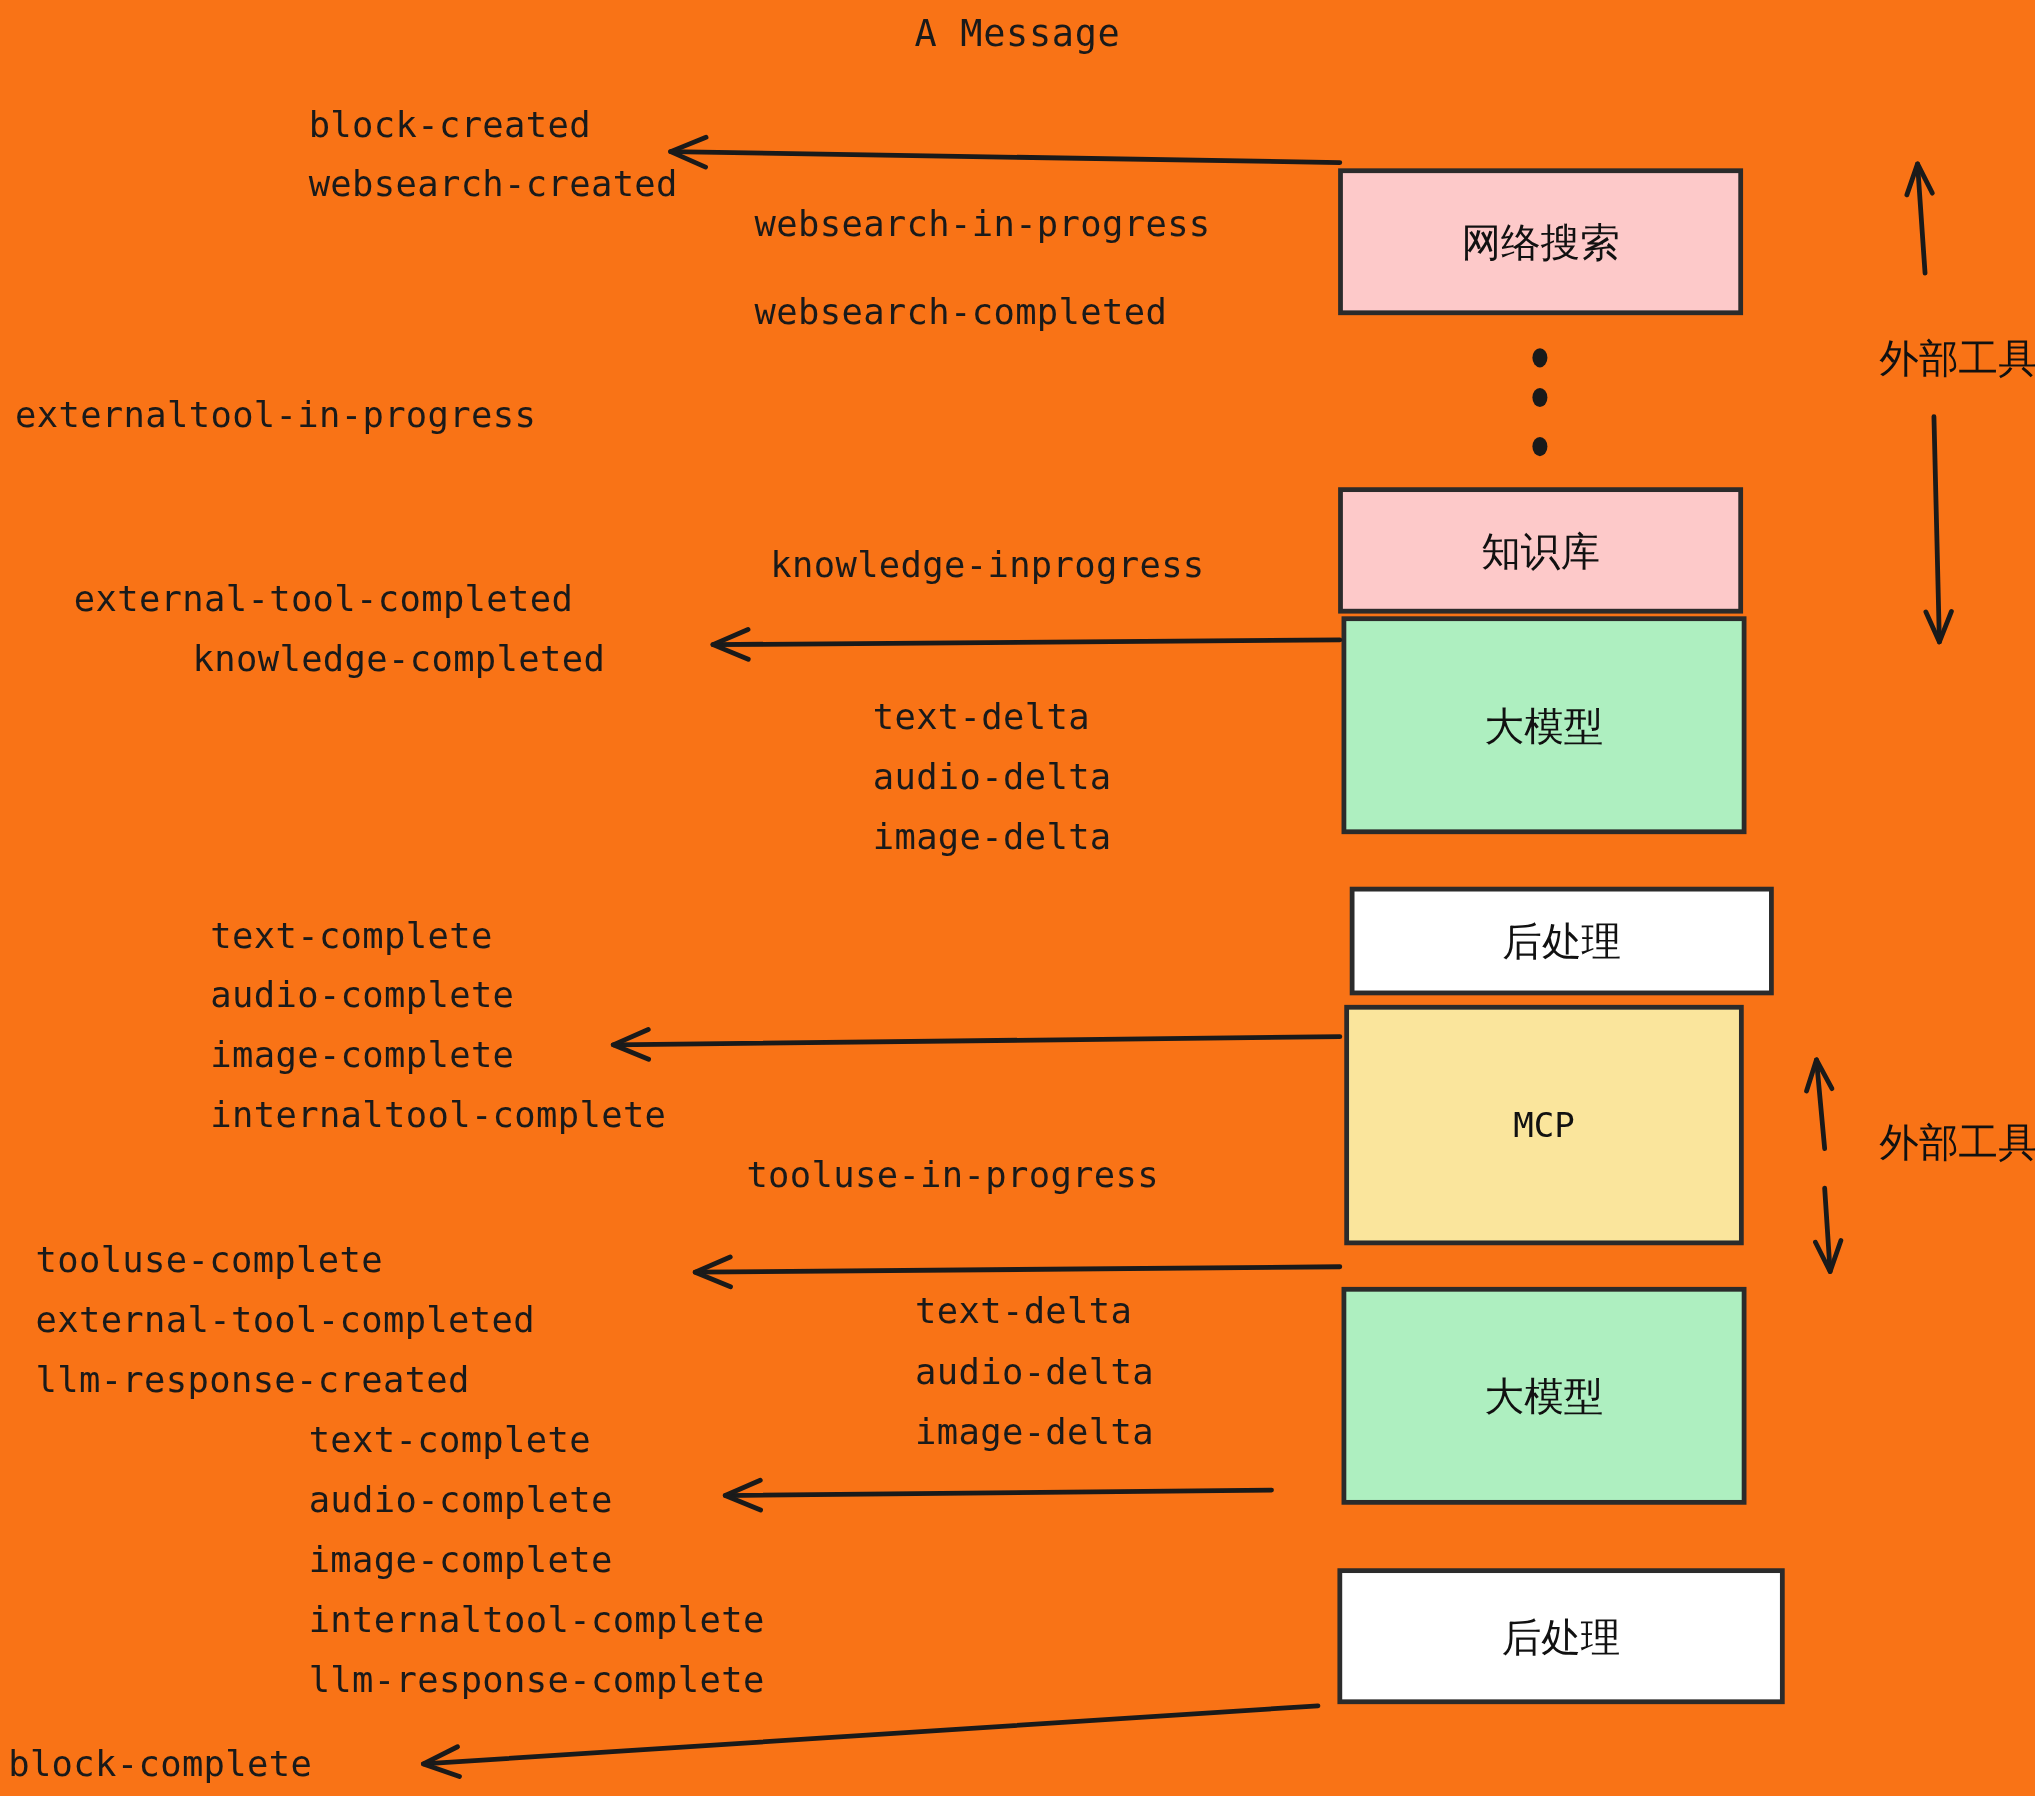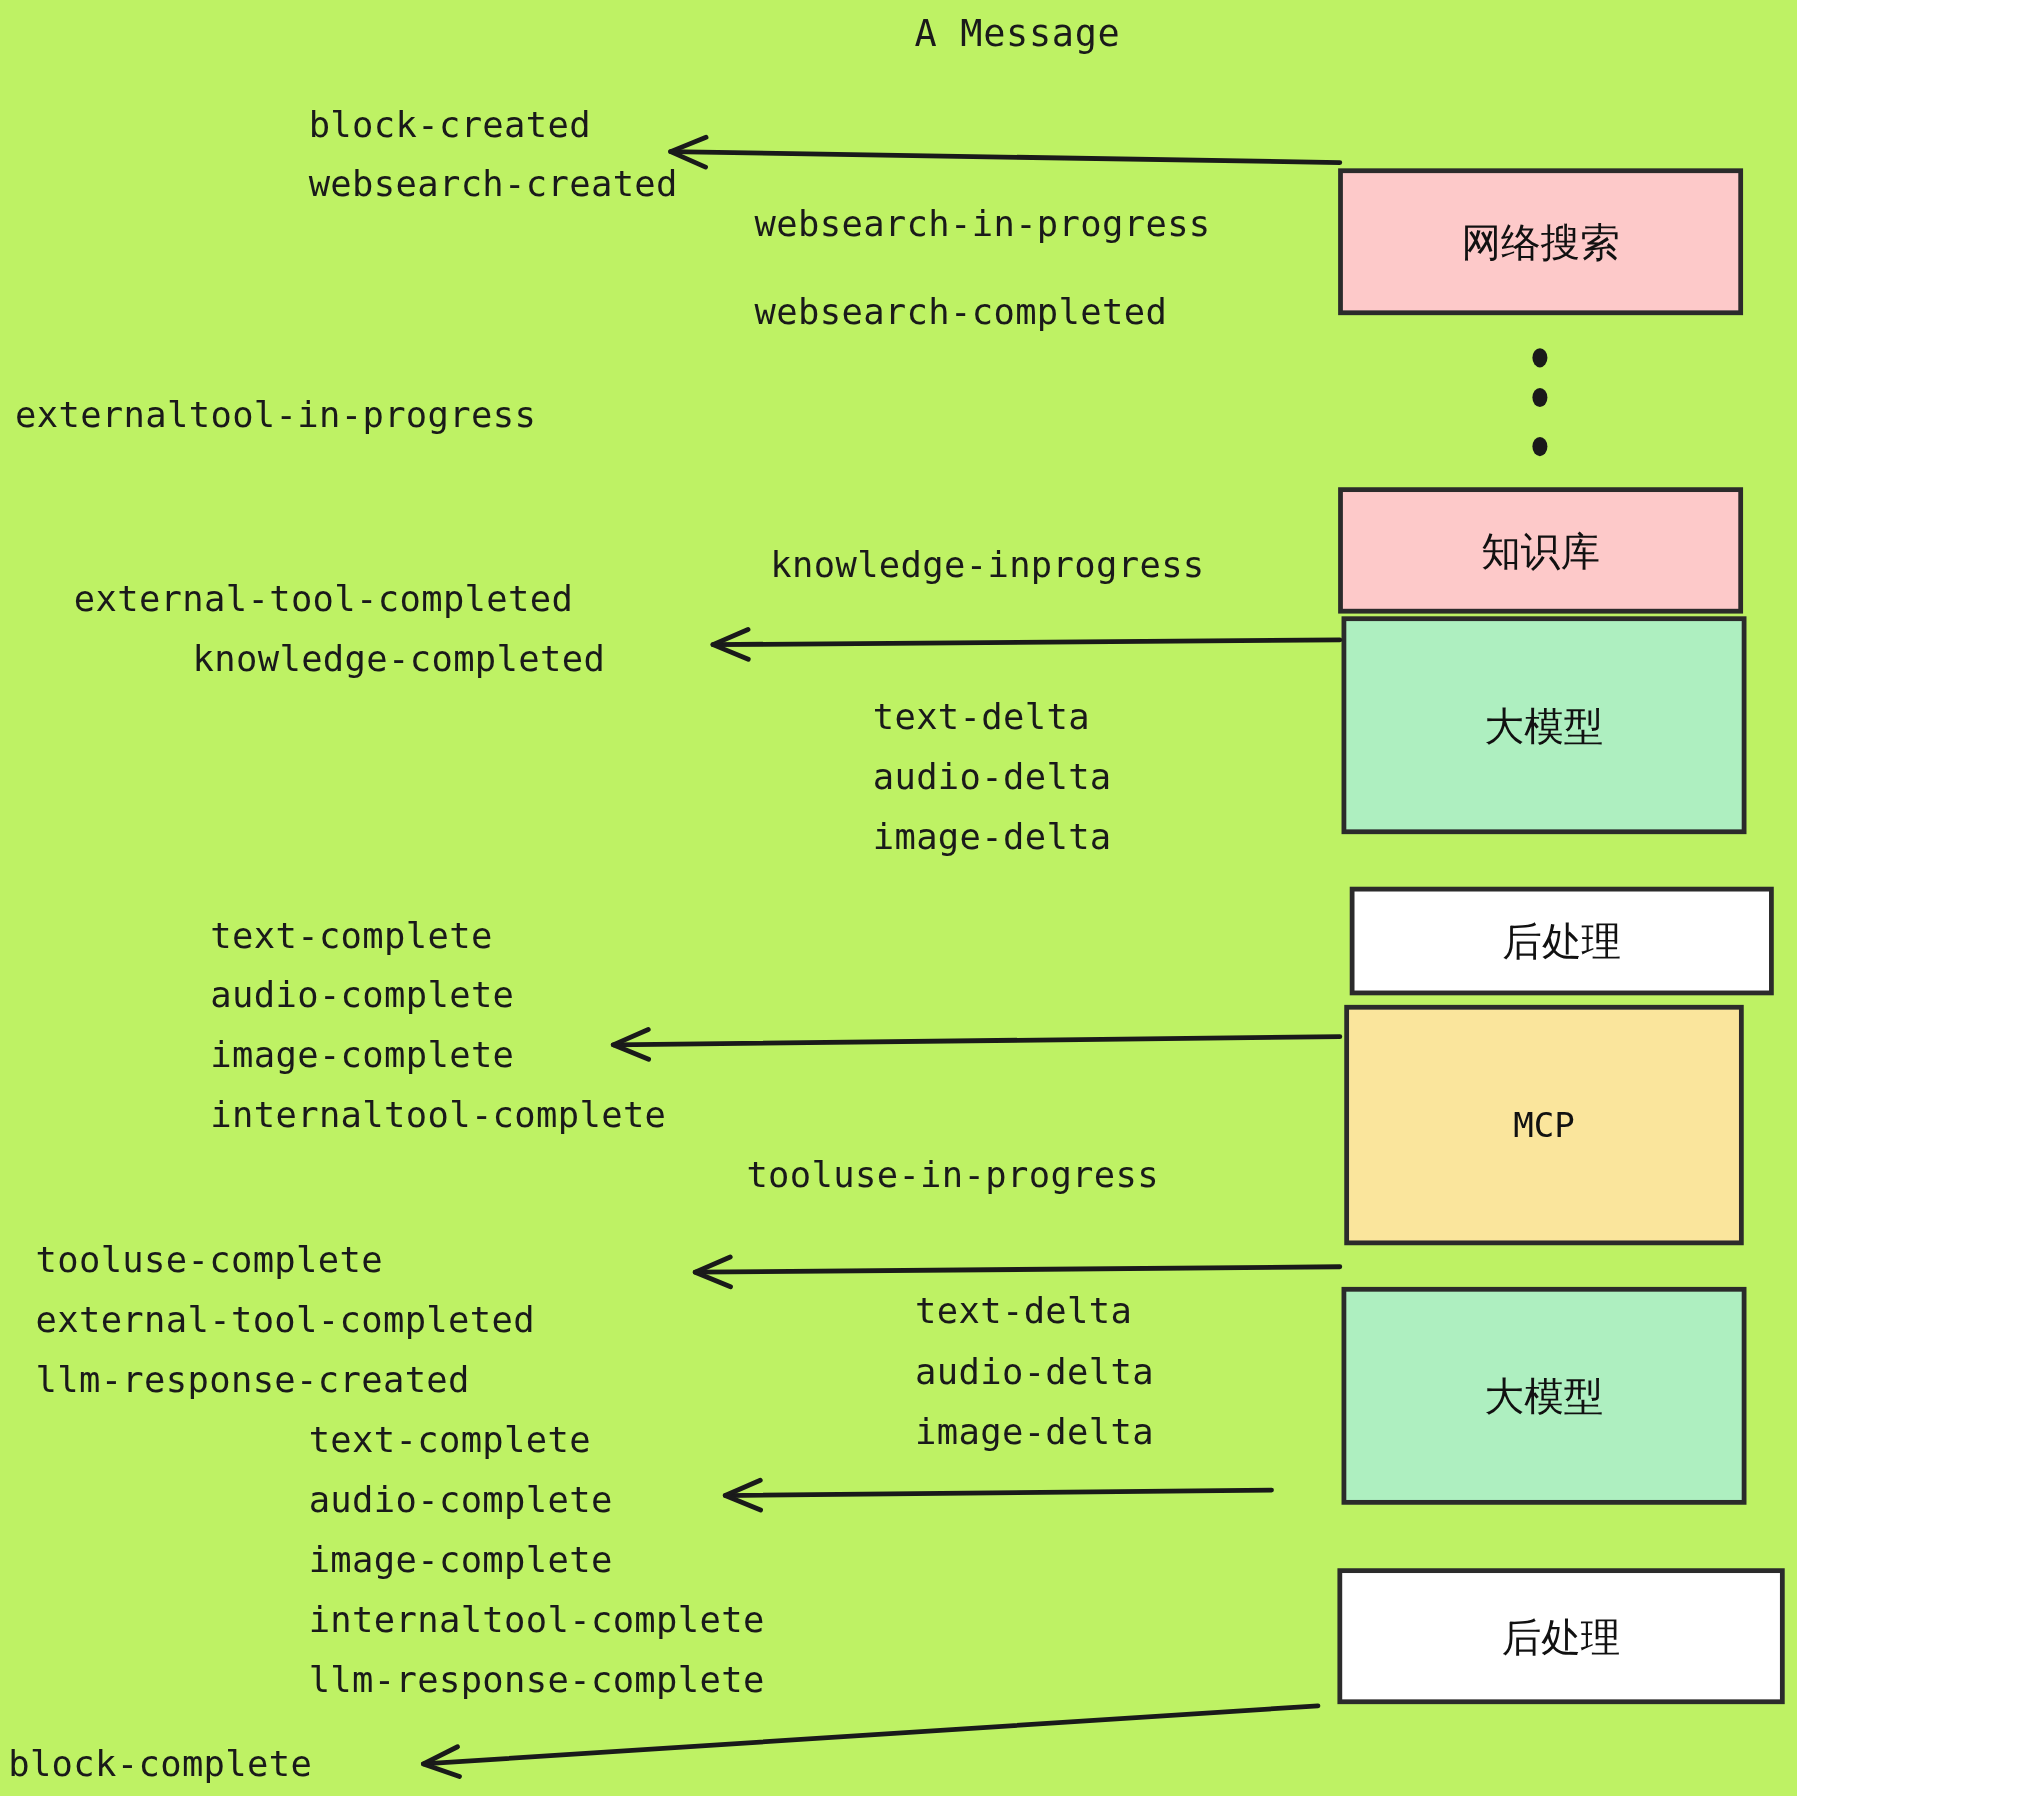--- a/index.html
+++ b/index.html
@@ -2,23 +2,23 @@
 <html style="font-size:11px"><head>
 <meta charset="utf-8">
 <style>
   html, body {
     margin: 0;
     padding: 0;
     background: #ffffff;
   }
   #stage {
     position: relative;
-    width: 1797px;
+    width: 2035px;
     height: 1796px;
-    background: #bef264;
+    background: #f97316;
     overflow: hidden;
     font-family: "DejaVu Sans", sans-serif;
   }
   svg.layer {
     position: absolute;
     top: 0;
     left: 0;
     width: 2035px;
     height: 1796px;
   }

